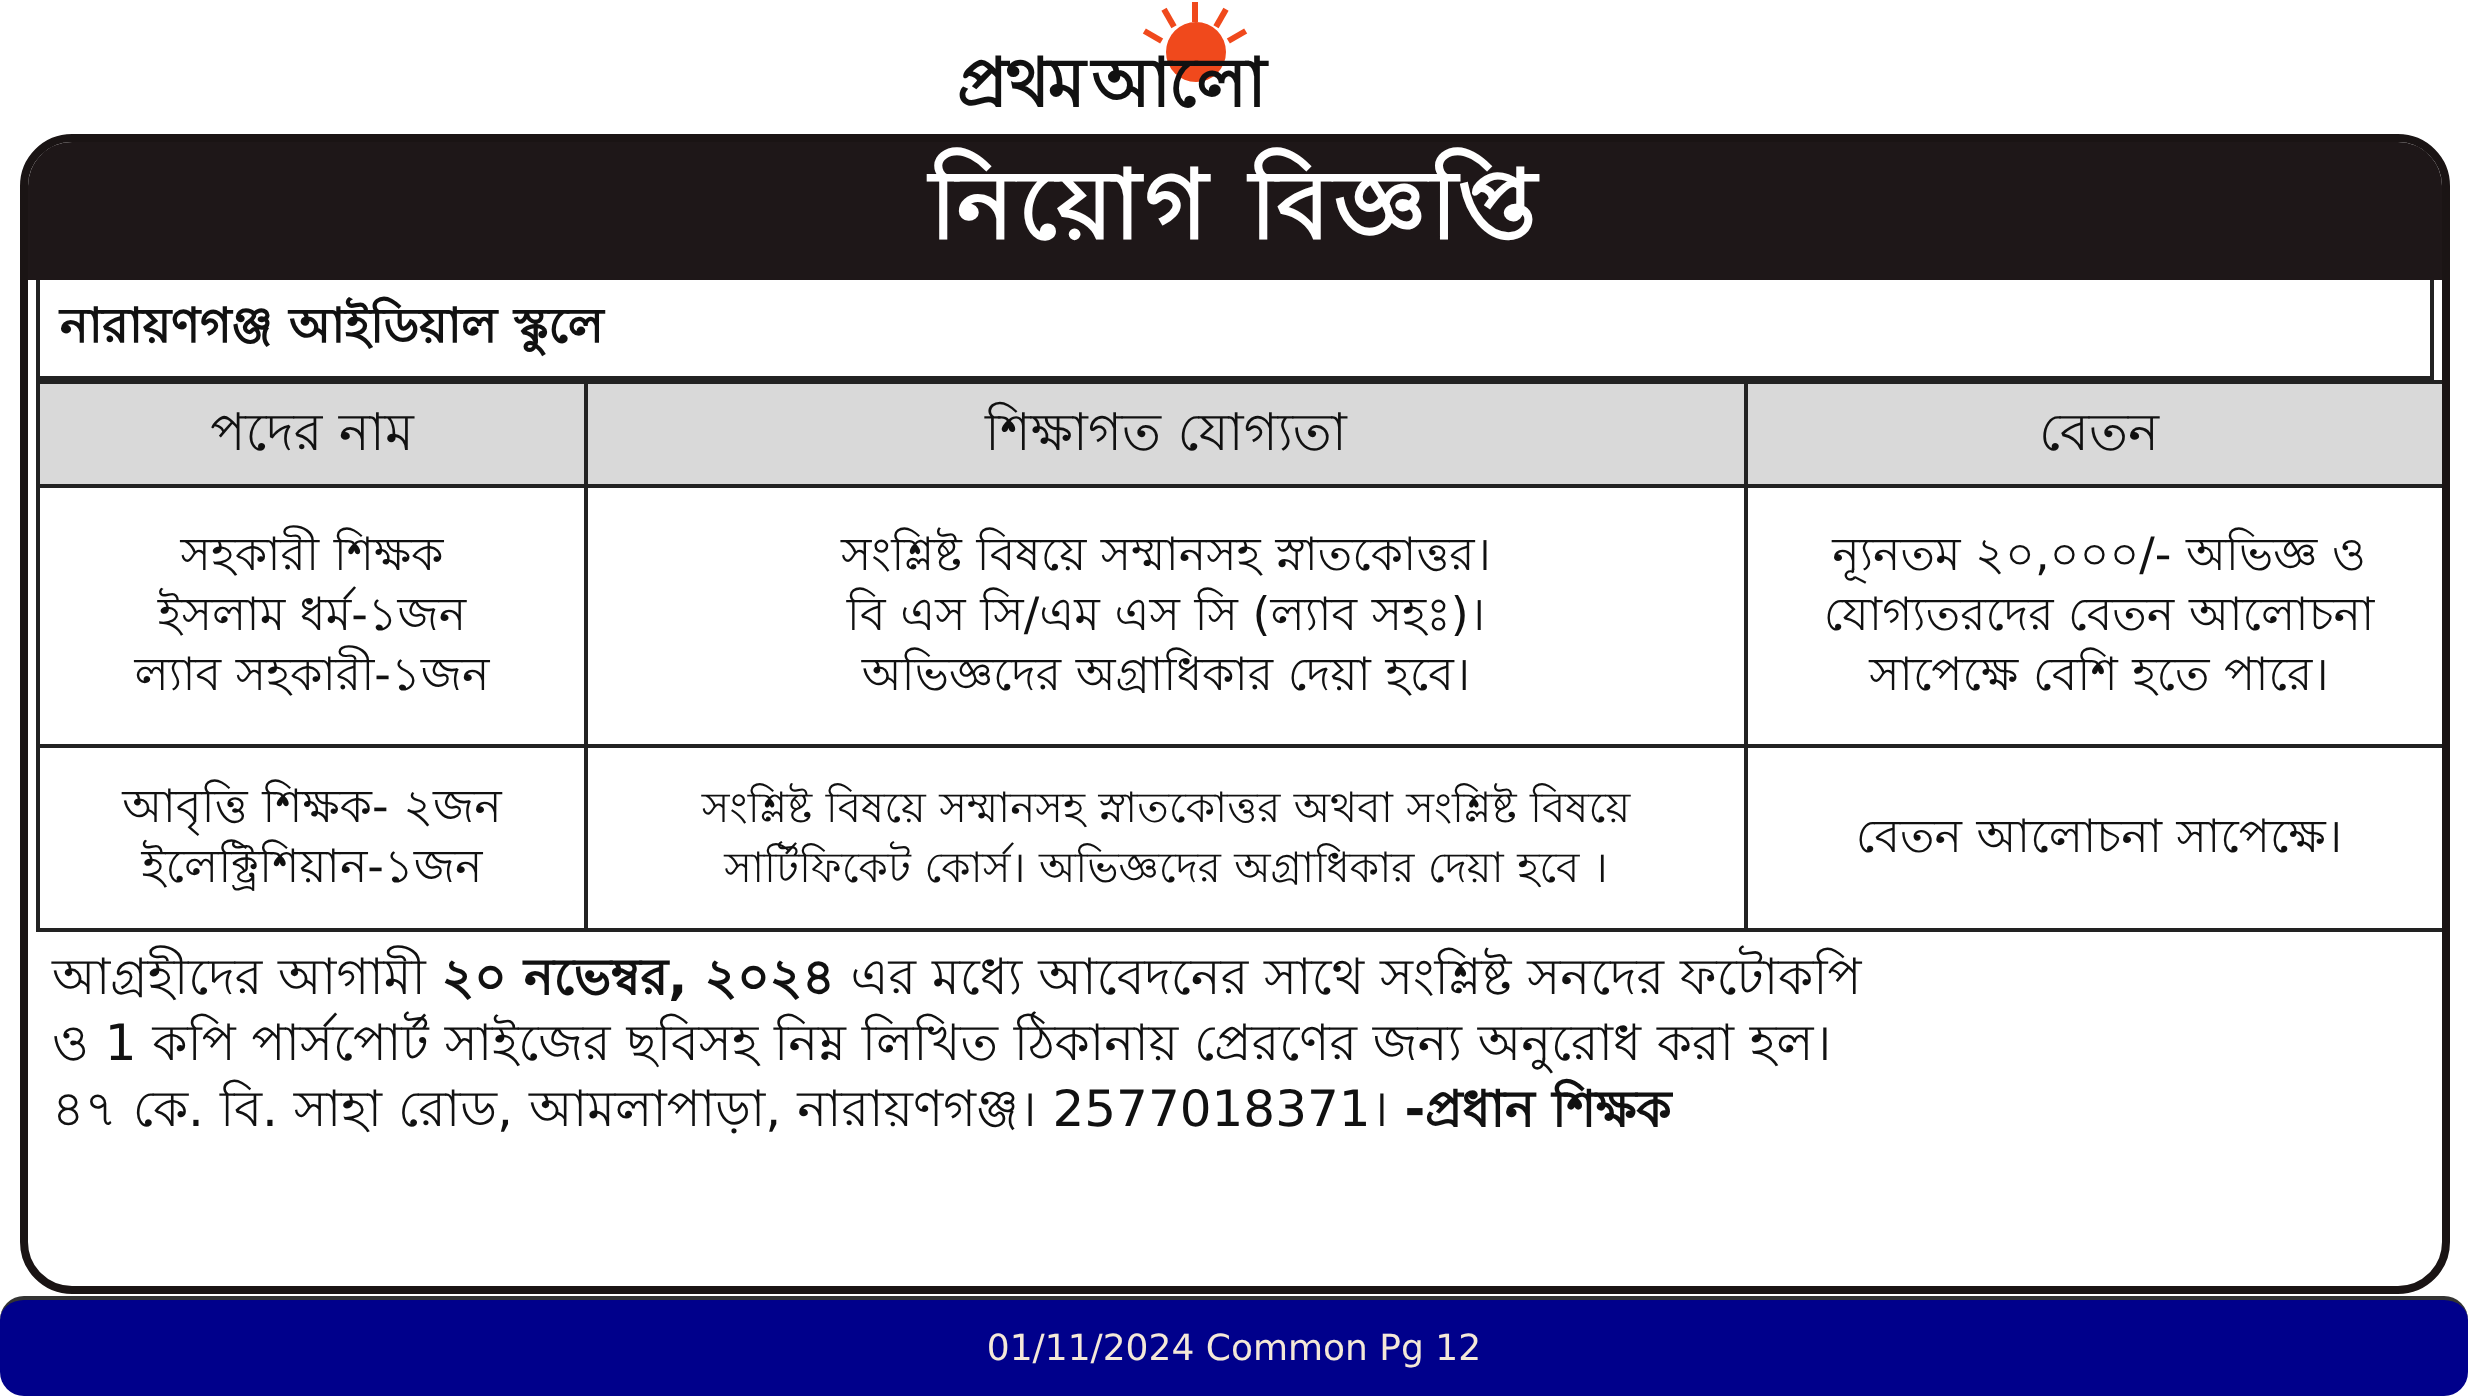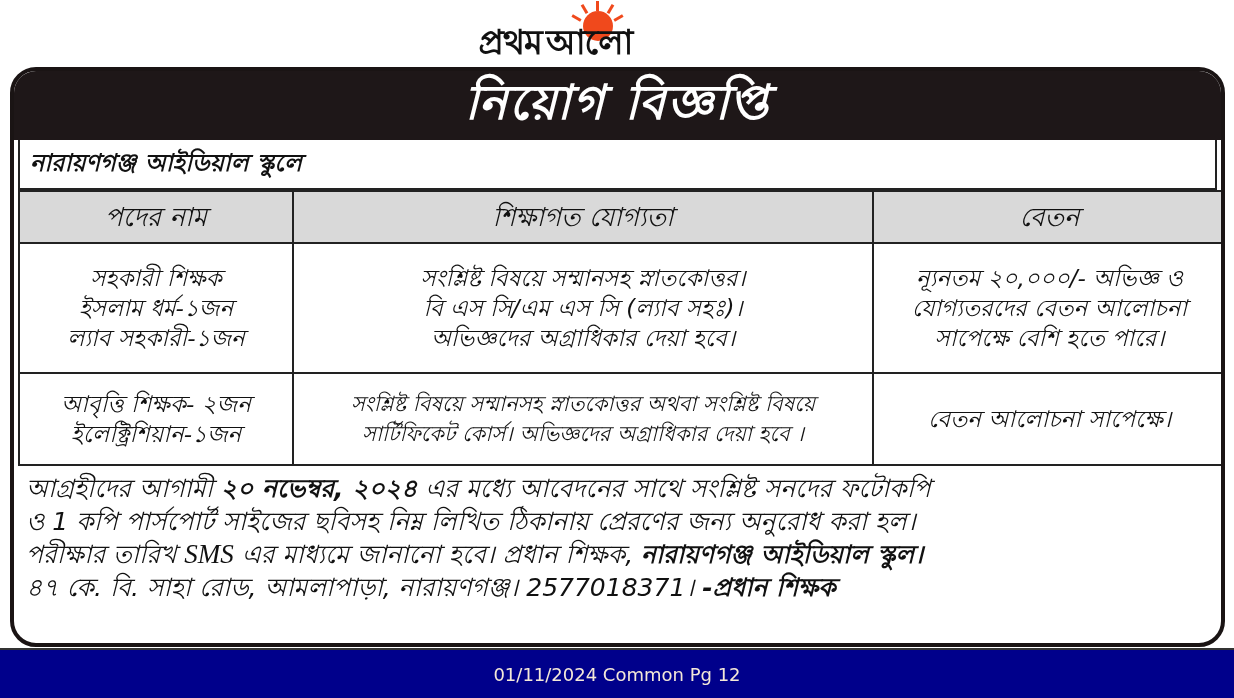--- a/index.html
+++ b/index.html
@@ -18,21 +18,21 @@
     .logo .sun {
       position: absolute; left: 104px; top: 8px; width: 30px; height: 30px;
       background: #f0491c; border-radius: 50%; z-index: 0;
     }
     .logo .ray { position: absolute; width: 3px; height: 10px; background: #f0491c; z-index: 0; }
     .logo .w1, .logo .w2 { position: relative; z-index: 1; line-height: 1; }
     .logo .w2 { margin-left: 4px; }
 
     .ad {
       position: absolute; left: 10px; top: 67px; width: 1215px; height: 580px;
-      border: 4px solid #1a1414; border-radius: 26px; background: #fff; overflow: hidden; font-style: italic;
+      border: 4px solid #1a1414; border-radius: 26px; background: #fff; overflow: hidden;
     }
     .title-band {
       height: 69px; background: #1e1718; display: flex; align-items: center; justify-content: center;
     }
     .title-text {
       color: #fff; font-size: 48px; font-weight: bold; letter-spacing: 2px;
       font-family: "DejaVu Serif", serif;
     }
     .intro {
       margin: 0 4px; height: 50px; border: 2px solid #222; border-top: none;
@@ -56,21 +56,21 @@
     }
     .footer-text .line { display: block; white-space: nowrap; }
     .footer-text .bold { font-weight: bold; }
     .sms { font-family: "Liberation Serif", serif; font-size: 27px; }
     .sig-line { display: flex; justify-content: space-between; }
     .signature { font-weight: bold; }
 
     .caption-bar {
       position: absolute; left: 0; top: 648px; width: 1234px; height: 50px; background: #00008b;
       border-top: 2px solid #333;
-      display: flex; align-items: center; justify-content: center;
+      display: flex; align-items: center; justify-content: center; border-radius: 12px;
     }
     .caption-text { color: #f4e8d8; font-family: "DejaVu Sans", sans-serif; font-size: 18px; }
   </style>
 </head>
 <body>
 
 <div class="masthead">
   <div class="logo">
     <span class="sun"></span>
     <span class="ray" style="left:117px;top:-2px;"></span>
@@ -137,23 +137,20 @@
         </td>
       </tr>
     </tbody>
   </table>
 
   <div class="footer-text">
     <span class="line">
       <span>আগ্রহীদের আগামী </span><span class="bold">২০ নভেম্বর, ২০২৪</span><span> এর মধ্যে আবেদনের সাথে সংশ্লিষ্ট সনদের ফটোকপি</span>
     </span>
     <span class="line">ও 1 কপি পার্সপোর্ট সাইজের ছবিসহ নিম্ন লিখিত ঠিকানায় প্রেরণের জন্য অনুরোধ করা হল।</span>
-    <span class="line">
-      <span>পরীক্ষার তারিখ </span><span class="sms">SMS</span><span> এর মাধ্যমে জানানো হবে। প্রধান শিক্ষক, </span><span class="bold">নারায়ণগঞ্জ আইডিয়াল স্কুল।</span>
-    </span>
     <span class="line sig-line">
       <span>৪৭ কে. বি. সাহা রোড, আমলাপাড়া, নারায়ণগঞ্জ। 2577018371।</span>
       <span class="signature">-প্রধান শিক্ষক</span>
     </span>
   </div>
 </div>
 
 <div class="caption-bar">
   <span class="caption-text">01/11/2024 Common Pg 12</span>
 </div>

